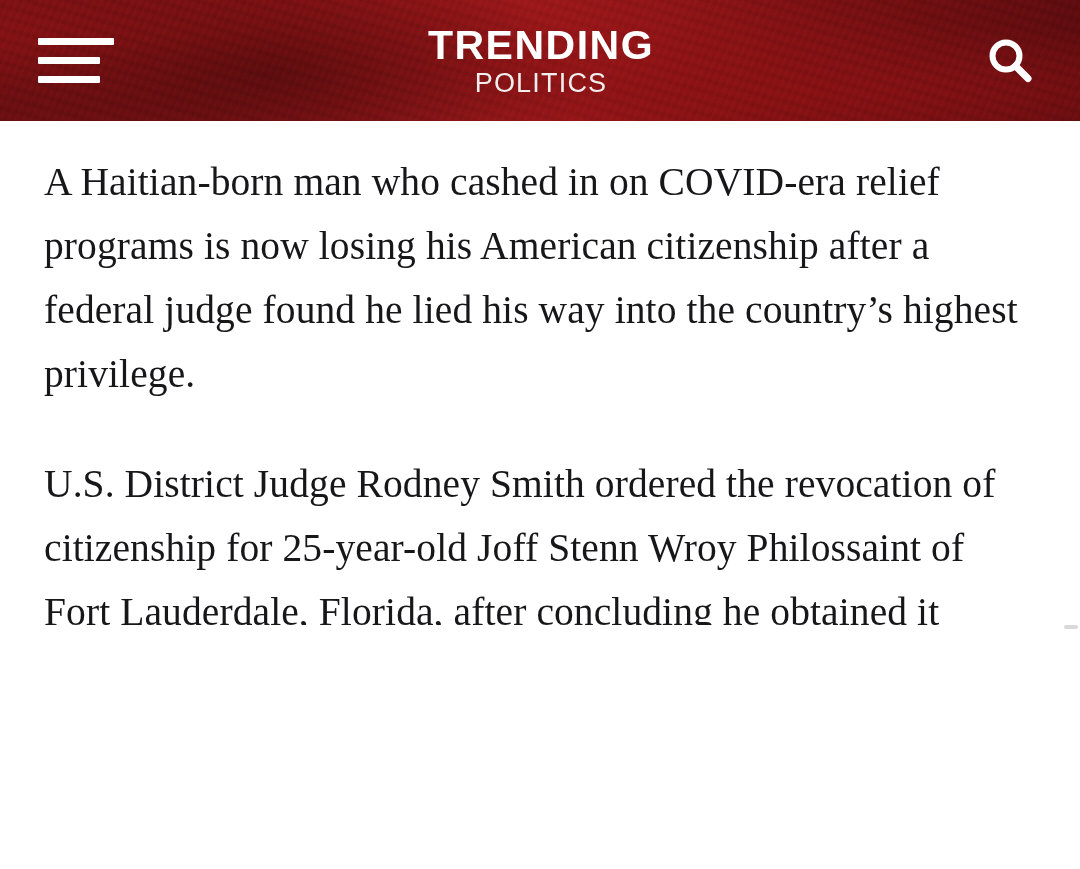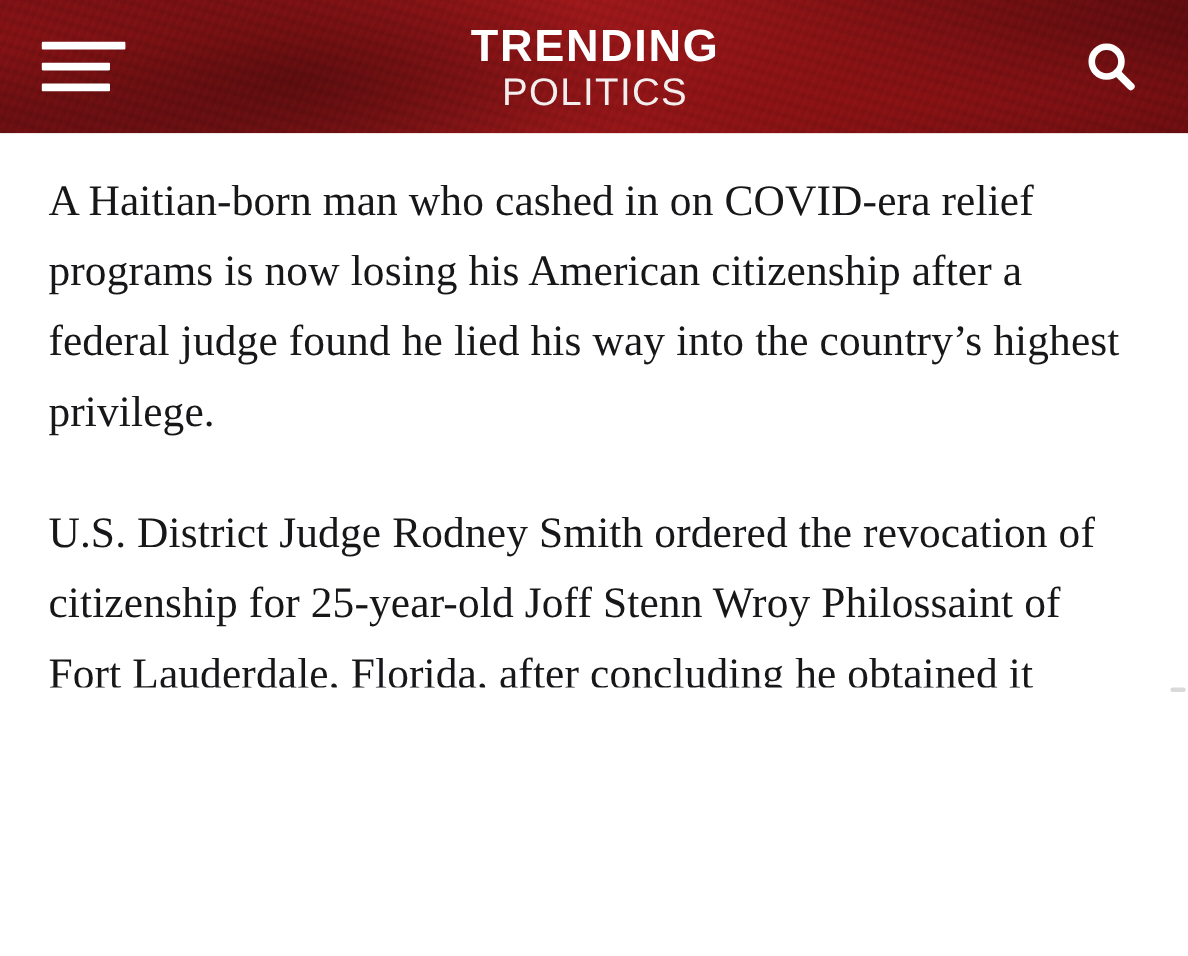--- a/index.html
+++ b/index.html
@@ -91,21 +91,21 @@
     font-family: "Liberation Sans", sans-serif;
     font-weight: bold;
     font-size: 41px;
     letter-spacing: 1.5px;
     color: #ffffff;
     display: block;
   }
   .brand-bottom {
     font-family: "Liberation Sans", sans-serif;
     font-weight: normal;
-    font-size: 35px;
+    font-size: 27px;
     letter-spacing: 1.2px;
     color: #f2eeee;
     display: block;
     margin-top: 4px;
   }
 
   .search-button {
     position: relative;
     z-index: 3;
     width: 64px;

